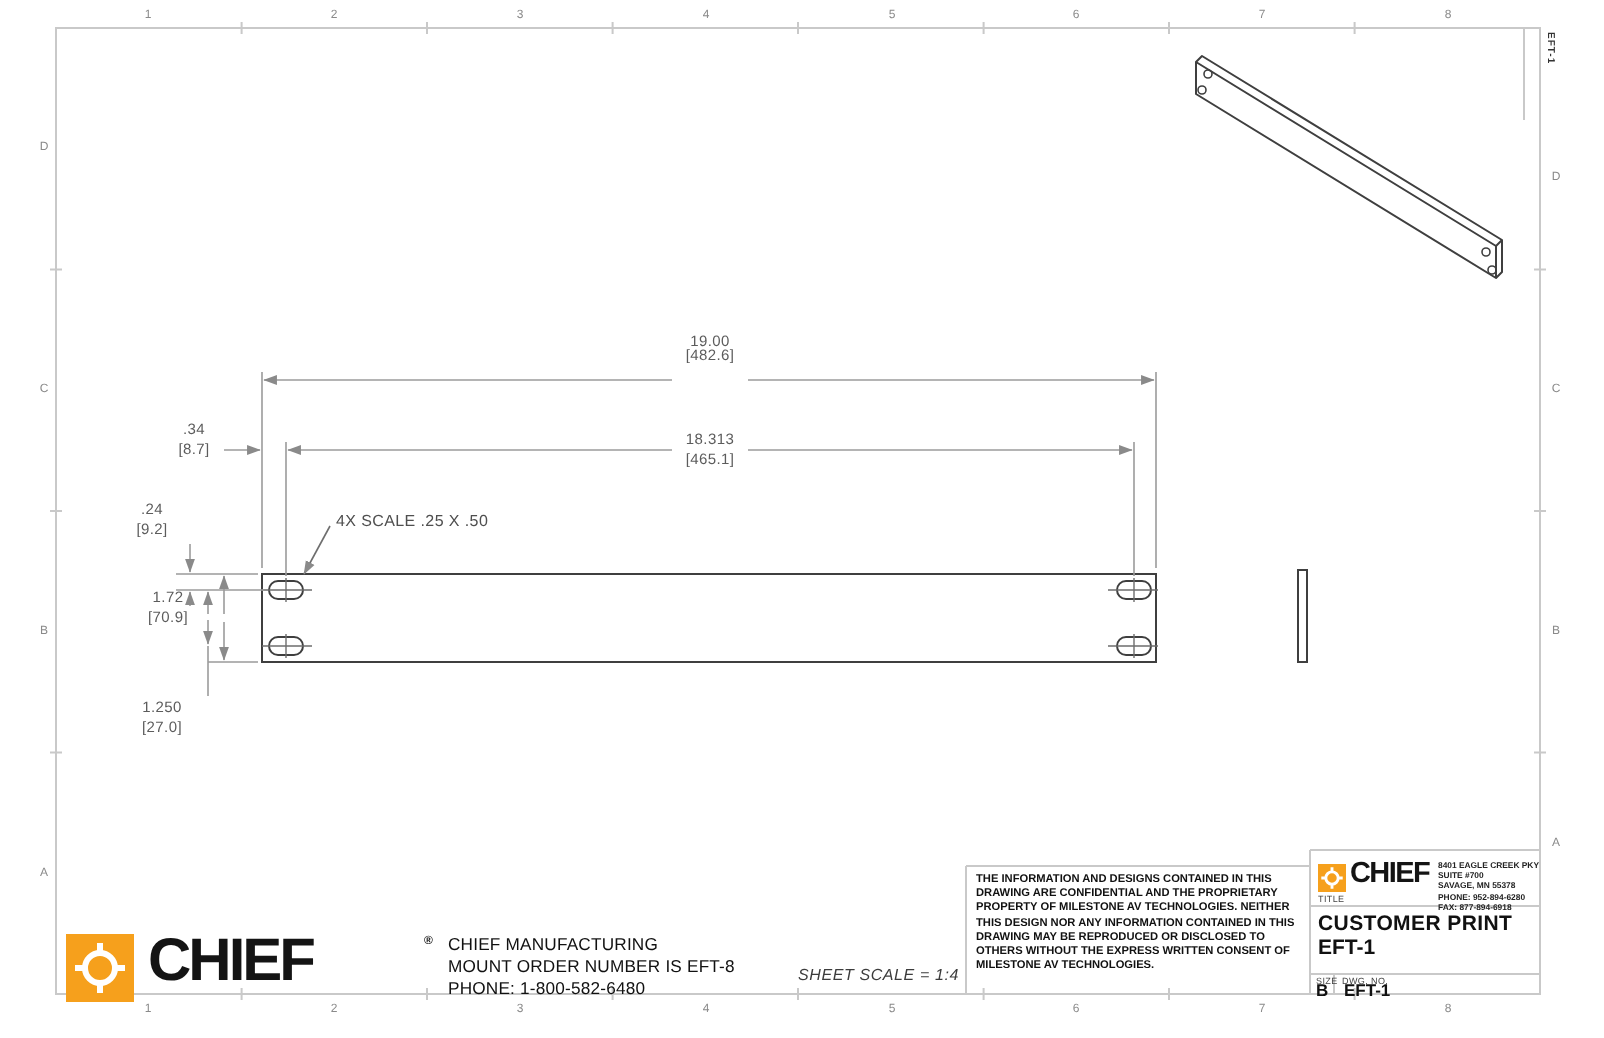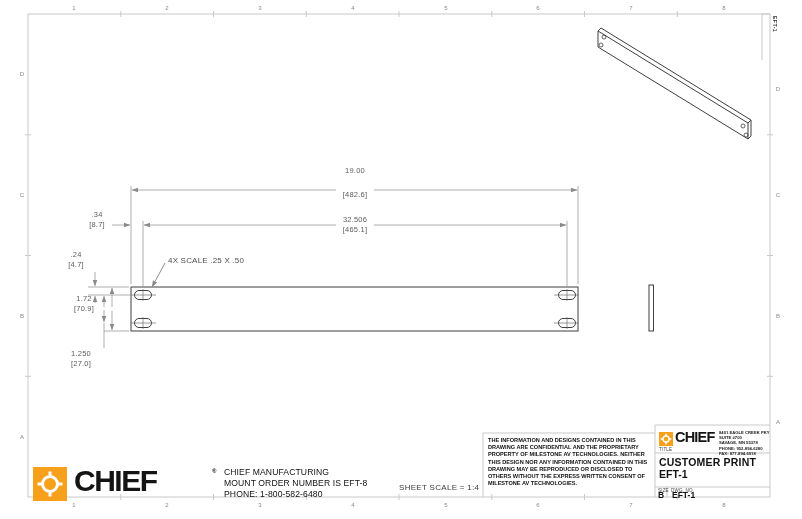--- a/index.html
+++ b/index.html
@@ -12,21 +12,21 @@
     position:absolute;font-size:6px;color:#8a8a8a;width:20px;text-align:center;line-height:8px;
   }
   .dimtext{
     position:absolute;font-size:7.5px;color:#5c5c5c;text-align:center;
     line-height:8.5px;white-space:nowrap;letter-spacing:0.2px;
   }
   .callout{
     position:absolute;font-size:8px;color:#4f4f4f;white-space:nowrap;letter-spacing:0.2px;
   }
   .sheet-scale{
-    position:absolute;font-size:8px;color:#3c3c3c;white-space:nowrap;letter-spacing:0.3px;
+    position:absolute;font-size:8px;color:#3c3c3c;white-space:nowrap;letter-spacing:0.3px;font-style:italic;
   }
   .legal{
     position:absolute;left:488px;top:437px;width:160px;
     font-size:5.6px;line-height:7.2px;font-weight:700;color:#111;
     text-transform:uppercase;
   }
   
   .footer-logo{
     position:absolute;left:33px;top:467px;width:34px;height:34px;background:#F6A01C;
   }
@@ -173,30 +173,30 @@
 
     <span class="zone-label" style="left:768px;top:85px">D</span>
     <span class="zone-label" style="left:768px;top:191px">C</span>
     <span class="zone-label" style="left:768px;top:312px">B</span>
     <span class="zone-label" style="left:768px;top:418px">A</span>
   </div>
 
   <div class="margin-vert">EFT-1</div>
 
   <div class="dimtext" style="left:330px;top:167px;width:50px">19.00</div>
-  <div class="dimtext" style="left:330px;top:191px;width:50px">[482.6]</div>
-
-  <div class="dimtext" style="left:330px;top:215.5px;width:50px">32.506</div>
+  <div class="dimtext" style="left:330px;top:174px;width:50px">[482.6]</div>
+
+  <div class="dimtext" style="left:330px;top:215.5px;width:50px">18.313</div>
   <div class="dimtext" style="left:330px;top:226px;width:50px">[465.1]</div>
 
   <div class="dimtext" style="left:77px;top:211px;width:40px">.34</div>
   <div class="dimtext" style="left:77px;top:221px;width:40px">[8.7]</div>
 
   <div class="dimtext" style="left:56px;top:251px;width:40px">.24</div>
-  <div class="dimtext" style="left:56px;top:261px;width:40px">[4.7]</div>
+  <div class="dimtext" style="left:56px;top:261px;width:40px">[9.2]</div>
 
   <div class="dimtext" style="left:64px;top:295px;width:40px">1.72</div>
   <div class="dimtext" style="left:64px;top:305px;width:40px">[70.9]</div>
 
   <div class="dimtext" style="left:61px;top:350px;width:40px">1.250</div>
   <div class="dimtext" style="left:61px;top:360px;width:40px">[27.0]</div>
 
   <div class="callout" style="left:168px;top:256px">4X SCALE .25 X .50</div>
 
   <div class="sheet-scale" style="left:399px;top:483px">SHEET SCALE = 1:4</div>

